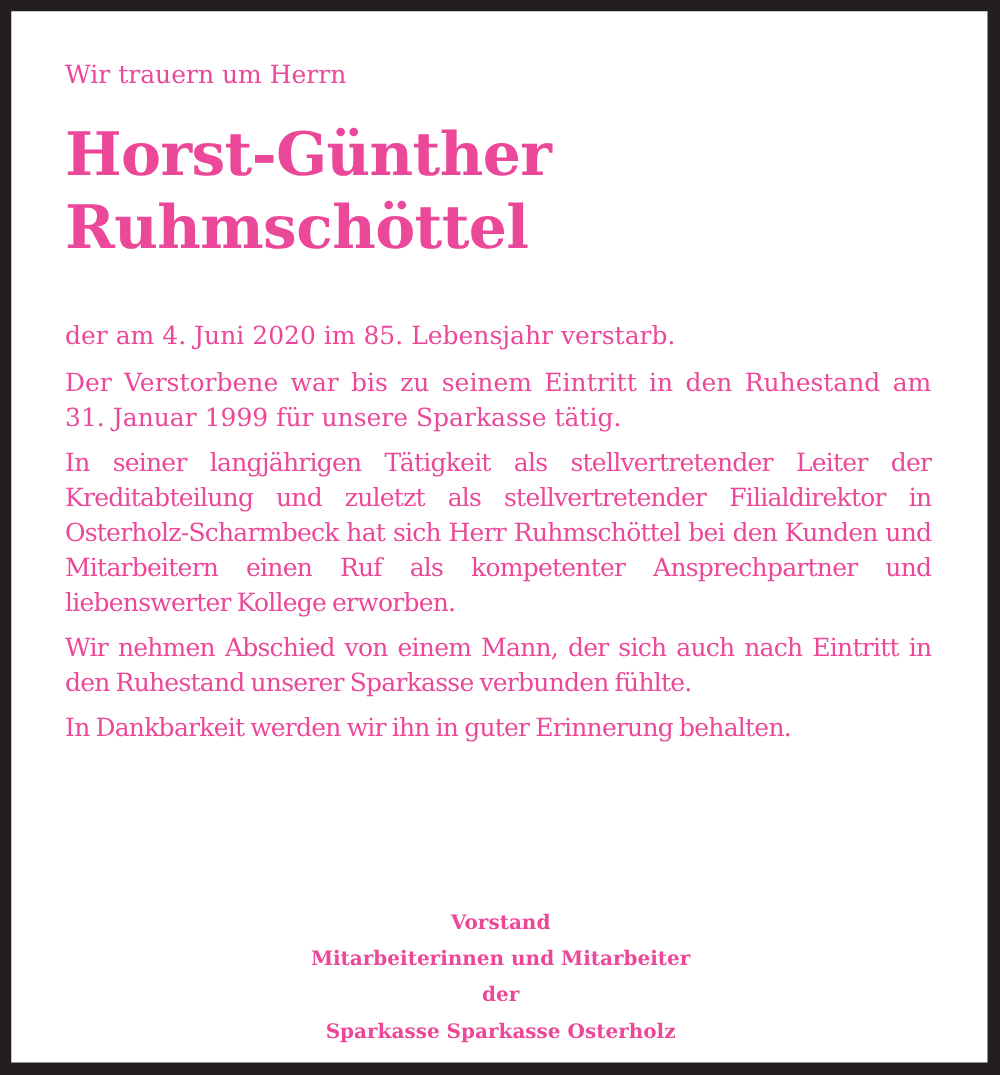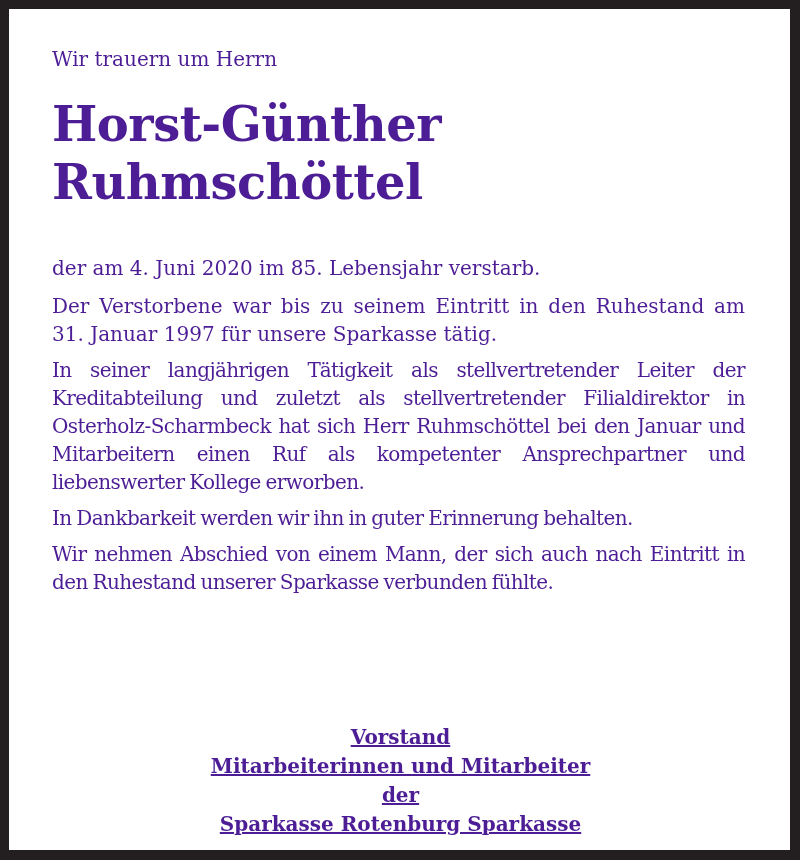--- a/index.html
+++ b/index.html
@@ -15,21 +15,21 @@
     .frame {
       position: relative;
       box-sizing: border-box;
       width: 800px;
       height: 860px;
       border-top: 9px solid #231f20;
       border-left: 9px solid #231f20;
       border-right: 10px solid #231f20;
       border-bottom: 10px solid #231f20;
       background: #ffffff;
-      color: #4c1d95;
+      color: #ec4899;
       font-family: "DejaVu Serif", "Liberation Serif", serif;
     }
     .content {
       position: absolute;
       left: 43px;
       top: 0;
       width: 697px;
     }
     .intro {
       position: absolute;
@@ -70,48 +70,47 @@
     .body-text p.first {
       margin-bottom: 10px;
     }
     .signature {
       position: absolute;
       top: 714px;
       left: 0;
       width: 697px;
       text-align: center;
       font-weight: bold;
-      font-size: 20px;
+      font-size: 16px;
       line-height: 29px;
-      text-decoration: underline;
     }
     .signature span { display: block; }
   </style>
 </head>
 <body>
 
 <div class="frame">
   <div class="content">
 
     <div class="intro">Wir trauern um Herrn</div>
 
     <div class="name">
       <span>Horst-Günther</span>
       <span>Ruhmschöttel</span>
     </div>
 
     <div class="body-text">
       <p class="first">der am 4. Juni 2020 im 85. Lebensjahr verstarb.</p>
-      <p>Der Verstorbene war bis zu seinem Eintritt in den Ruhestand am 31. Januar 1997 für unsere Sparkasse tätig.</p>
-      <p class="tight">In seiner langjährigen Tätigkeit als stellvertretender Leiter der Kreditabteilung und zuletzt als stellvertretender Filialdirektor in Osterholz-Scharmbeck hat sich Herr Ruhmschöttel bei den Januar und Mitarbeitern einen Ruf als kompetenter Ansprechpartner und liebenswerter Kollege erworben.</p>
+      <p>Der Verstorbene war bis zu seinem Eintritt in den Ruhestand am 31. Januar 1999 für unsere Sparkasse tätig.</p>
+      <p class="tight">In seiner langjährigen Tätigkeit als stellvertretender Leiter der Kreditabteilung und zuletzt als stellvertretender Filialdirektor in Osterholz-Scharmbeck hat sich Herr Ruhmschöttel bei den Kunden und Mitarbeitern einen Ruf als kompetenter Ansprechpartner und liebenswerter Kollege erworben.</p>
+      <p class="tight">Wir nehmen Abschied von einem Mann, der sich auch nach Eintritt in den Ruhestand unserer Sparkasse verbunden fühlte.</p>
       <p class="tight">In Dankbarkeit werden wir ihn in guter Erinnerung behalten.</p>
-      <p class="tight">Wir nehmen Abschied von einem Mann, der sich auch nach Eintritt in den Ruhestand unserer Sparkasse verbunden fühlte.</p>
     </div>
 
     <div class="signature">
       <span>Vorstand</span>
       <span>Mitarbeiterinnen und Mitarbeiter</span>
       <span>der</span>
-      <span>Sparkasse Rotenburg Sparkasse</span>
+      <span>Sparkasse Sparkasse Osterholz</span>
     </div>
 
   </div>
 </div>
 
 </body></html>

